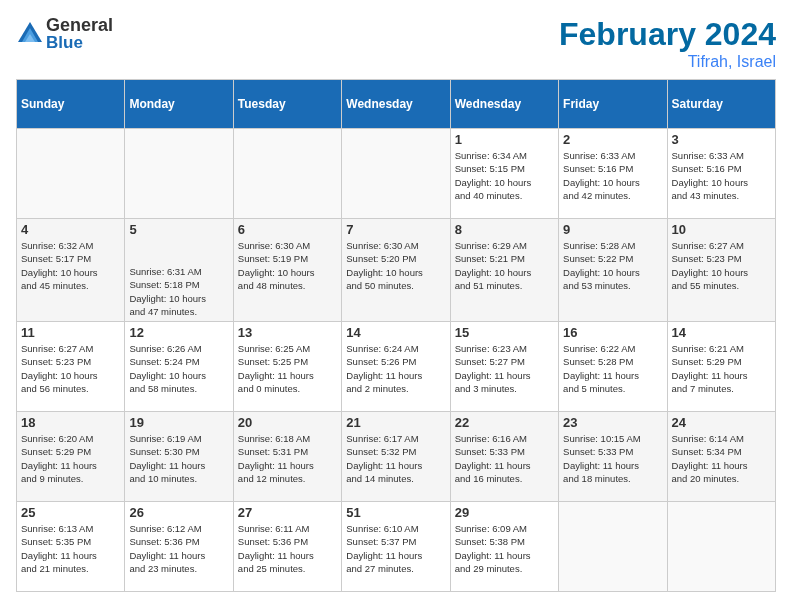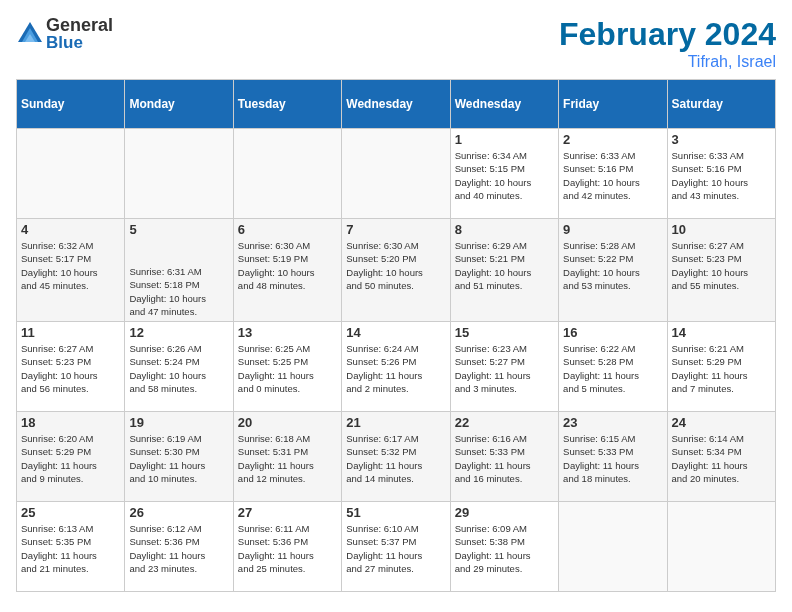--- a/index.html
+++ b/index.html
@@ -290,21 +290,21 @@
         </td>
         <td>
           <div class="day-number">22</div>
           <div class="day-info" style="white-space: pre-line;">Sunrise: 6:16 AM
 Sunset: 5:33 PM
 Daylight: 11 hours
 and 16 minutes.</div>
         </td>
         <td>
           <div class="day-number">23</div>
-          <div class="day-info" style="white-space: pre-line;">Sunrise: 6:15 AM
+          <div class="day-info" style="white-space: pre-line;">Sunrise: 10:15 AM
 Sunset: 5:33 PM
 Daylight: 11 hours
 and 18 minutes.</div>
         </td>
         <td>
           <div class="day-number">24</div>
           <div class="day-info" style="white-space: pre-line;">Sunrise: 6:14 AM
 Sunset: 5:34 PM
 Daylight: 11 hours
 and 20 minutes.</div>

